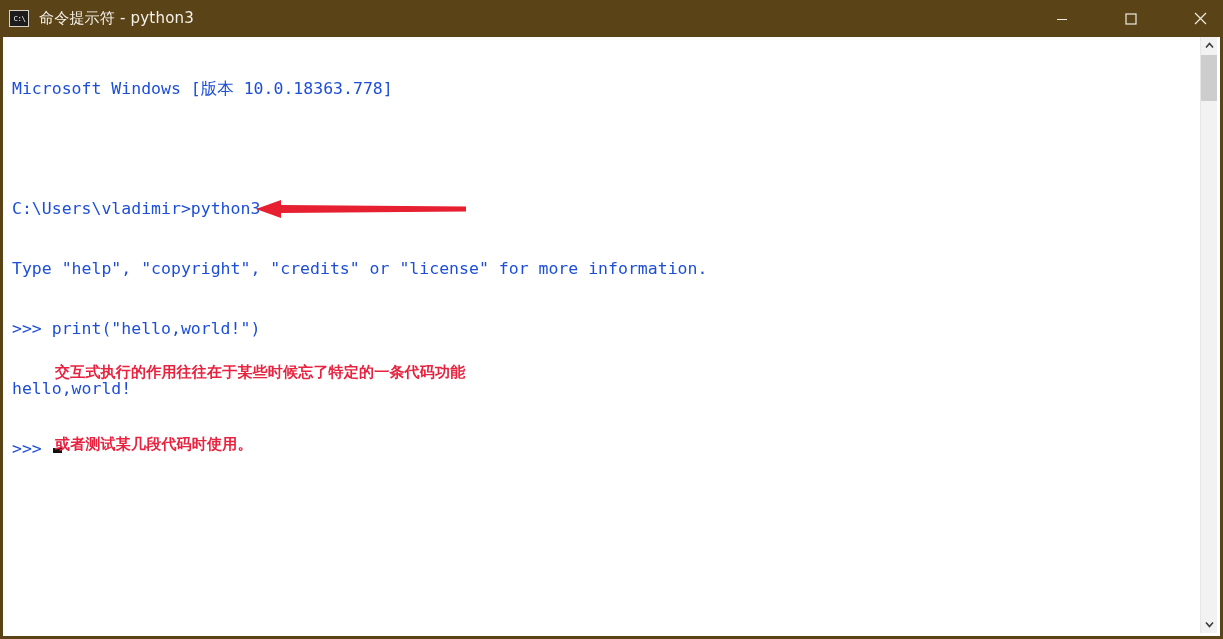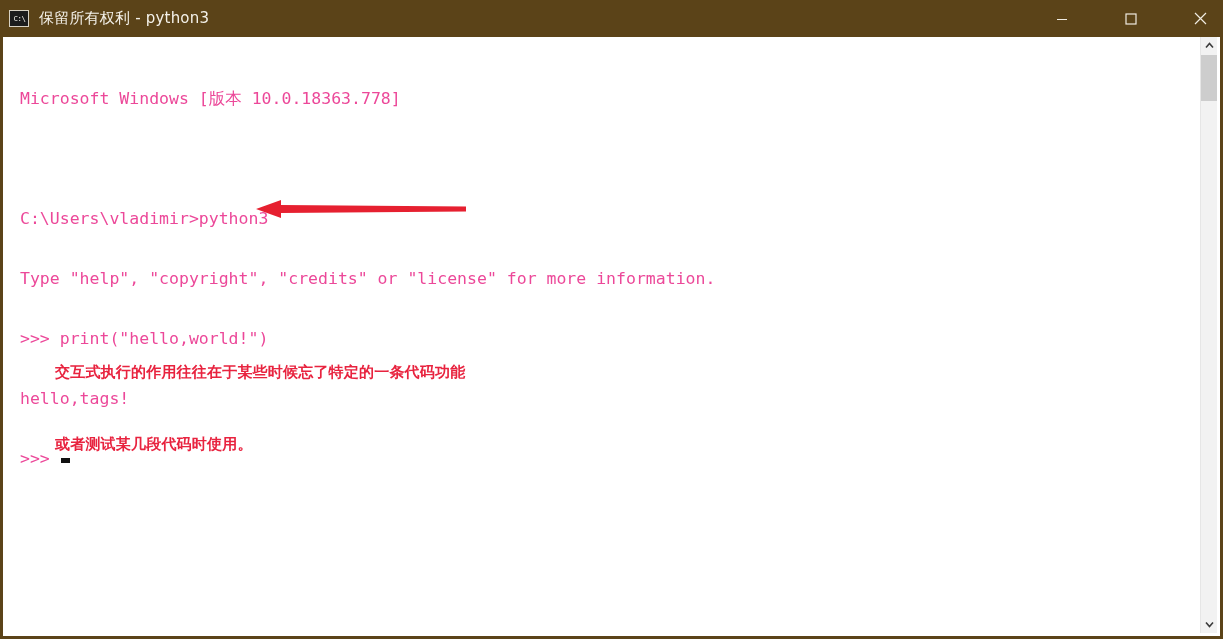--- a/index.html
+++ b/index.html
@@ -84,31 +84,31 @@
     background: #ffffff;
     border-left: 3px solid #5b4318;
     border-right: 3px solid #5b4318;
     border-bottom: 3px solid #5b4318;
     box-sizing: border-box;
   }
 
   
   #console {
     position: absolute;
-    left: 16px;
+    left: 8px;
     top: 0;
     width: 1197px;
     height: 596px;
     overflow: hidden;
     font-family: "DejaVu Sans Mono", "Liberation Mono", monospace;
     font-size: 16.5px;
     line-height: 20px;
-    color: #ec4899;
+    color: #1d4ed8;
     white-space: pre;
-    padding-top: 12px;
+    padding-top: 2px;
     box-sizing: border-box;
   }
   .cline {
     height: 20px;
     line-height: 20px;
     padding-left: 1px;
     white-space: pre;
   }
   .cursor-block {
     display: inline-block;
@@ -187,21 +187,21 @@
 </style>
 </head>
 <body>
 
 <div id="window">
 
   <div id="titlebar">
     <div id="app-icon">
       <span class="glyph">C:\</span>
     </div>
-    <div id="title-text">保留所有权利 - python3</div>
+    <div id="title-text">命令提示符 - python3</div>
 
     <div class="win-btn" id="btn-min">
       <svg width="12" height="12" viewBox="0 0 12 12">
         <rect x="1" y="6" width="10" height="1" fill="#f0ece2"></rect>
       </svg>
     </div>
     <div class="win-btn" id="btn-max">
       <svg width="12" height="12" viewBox="0 0 12 12">
         <rect x="1" y="1" width="10" height="10" fill="none" stroke="#f0ece2" stroke-width="1.2"></rect>
       </svg>
@@ -214,21 +214,21 @@
   </div>
 
   <div id="client">
 
     <div id="console">
       <div class="cline">Microsoft Windows [版本 10.0.18363.778]</div>
       <div class="cline"></div>
       <div class="cline">C:\Users\vladimir&gt;python3</div>
       <div class="cline">Type "help", "copyright", "credits" or "license" for more information.</div>
       <div class="cline">&gt;&gt;&gt; print("hello,world!")</div>
-      <div class="cline">hello,tags!</div>
+      <div class="cline">hello,world!</div>
       <div class="cline"><span>&gt;&gt;&gt; </span><span class="cursor-block"></span></div>
     </div>
 
     <svg id="arrow" viewBox="0 0 220 28">
       <path d="M5 14 L30 5 L30 10 L215 11.5 L215 16.5 L30 18 L30 23 Z" fill="#e62030"></path>
     </svg>
 
     <div id="annotation">
       <div>交互式执行的作用往往在于某些时候忘了特定的一条代码功能</div>
       <div>或者测试某几段代码时使用。</div>

